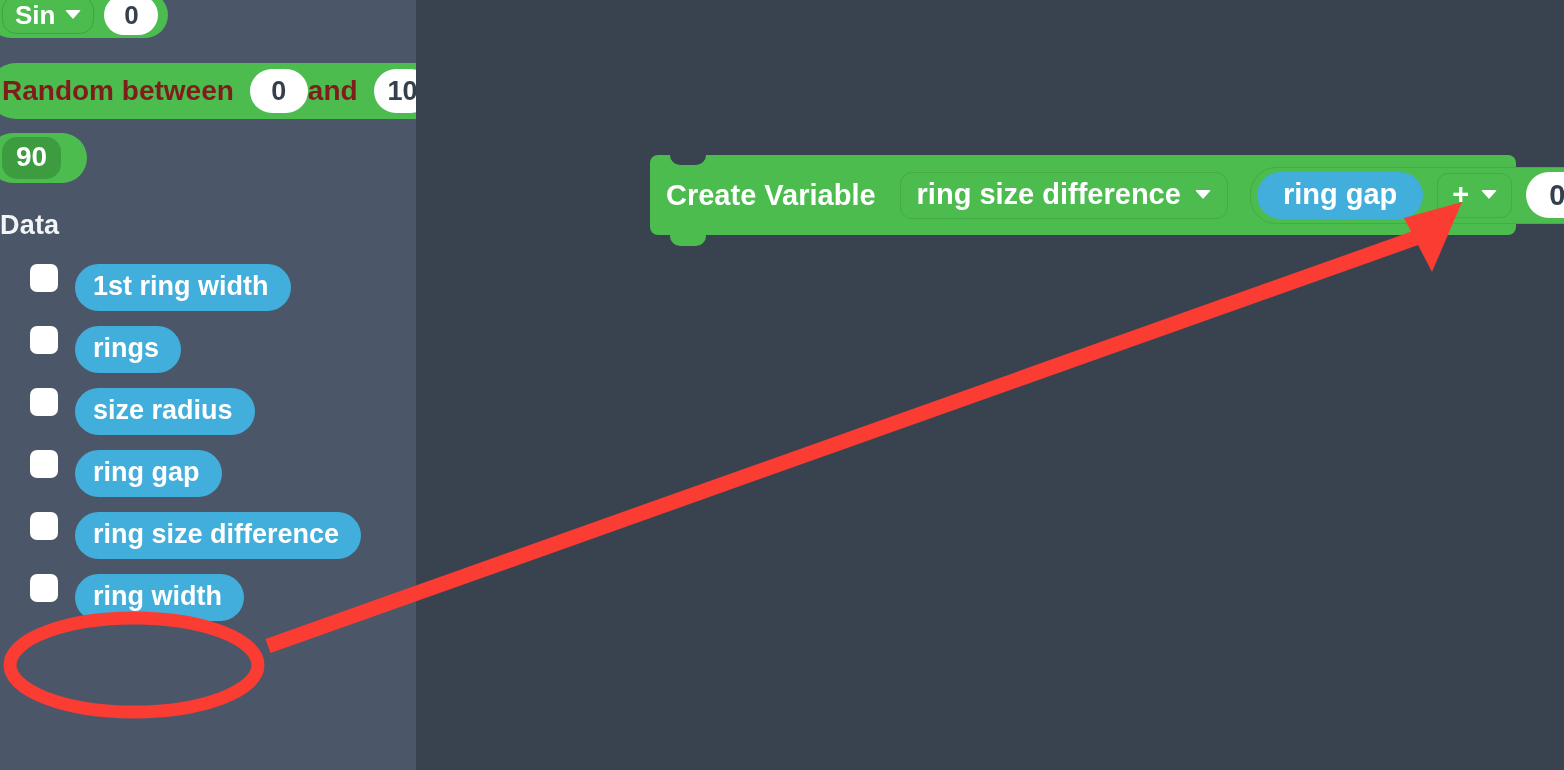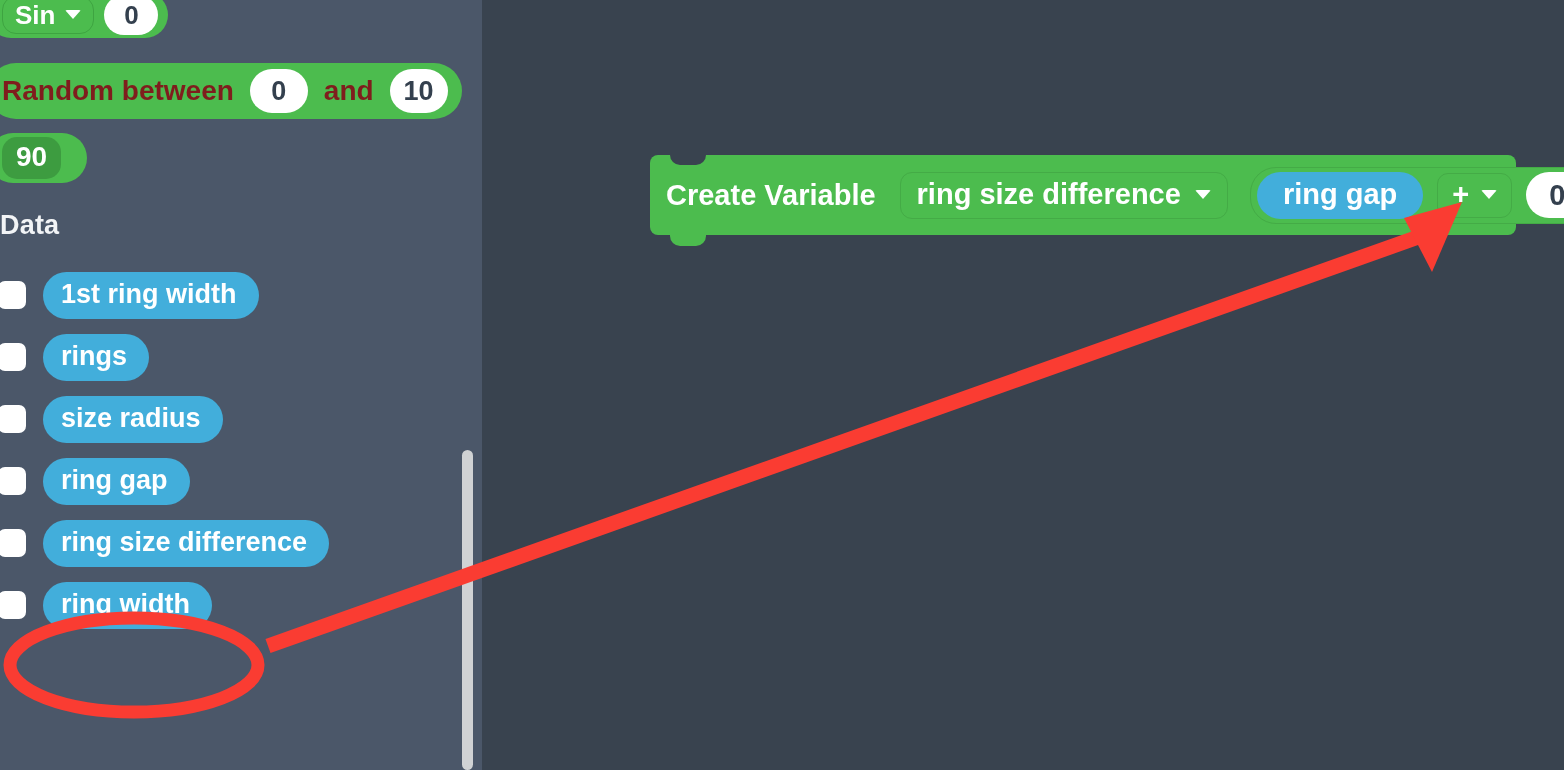--- a/index.html
+++ b/index.html
@@ -16,21 +16,21 @@
     position: relative;
     width: 1564px;
     height: 770px;
     background: #39434f;
   }
 
   
   #sidebar {
     position: absolute;
     left: 0; top: 0;
-    width: 482px;
+    width: 416px;
     height: 770px;
     background: #4b5769;
     overflow: hidden;
   }
 
   
   .palette-block {
     position: absolute;
     background: #4cbc4e;
     border-radius: 26px;
@@ -98,21 +98,21 @@
     font-size: 28px;
     line-height: 28px;
     color: #7f1d1d;
   }
   #random-block .num-oval {
     font-size: 27px;
     height: 44px;
     min-width: 58px;
     margin-left: 16px;
   }
-  #random-block .and-text { margin-left: 16px; }
+  #random-block .and-text { margin-left: 0; }
 
   
   #ninety-block {
     left: -12px; top: 133px;
     height: 50px;
     border-radius: 25px;
     padding: 0 26px 0 14px;
   }
   .dark-inset {
     background: #3d9c40;
@@ -138,21 +138,22 @@
   
   #var-list {
     position: absolute;
     left: 0; top: 264px;
     width: 482px;
   }
   .var-row {
     position: relative;
     height: 62px;
     display: flex;
-    align-items: center;
+    align-items: flex-start;
+    padding-left: 32px;
   }
   .var-checkbox {
     position: relative;
     left: -2px;
     width: 28px;
     height: 28px;
     background: #ffffff;
     border-radius: 7px;
     flex: 0 0 auto;
   }

